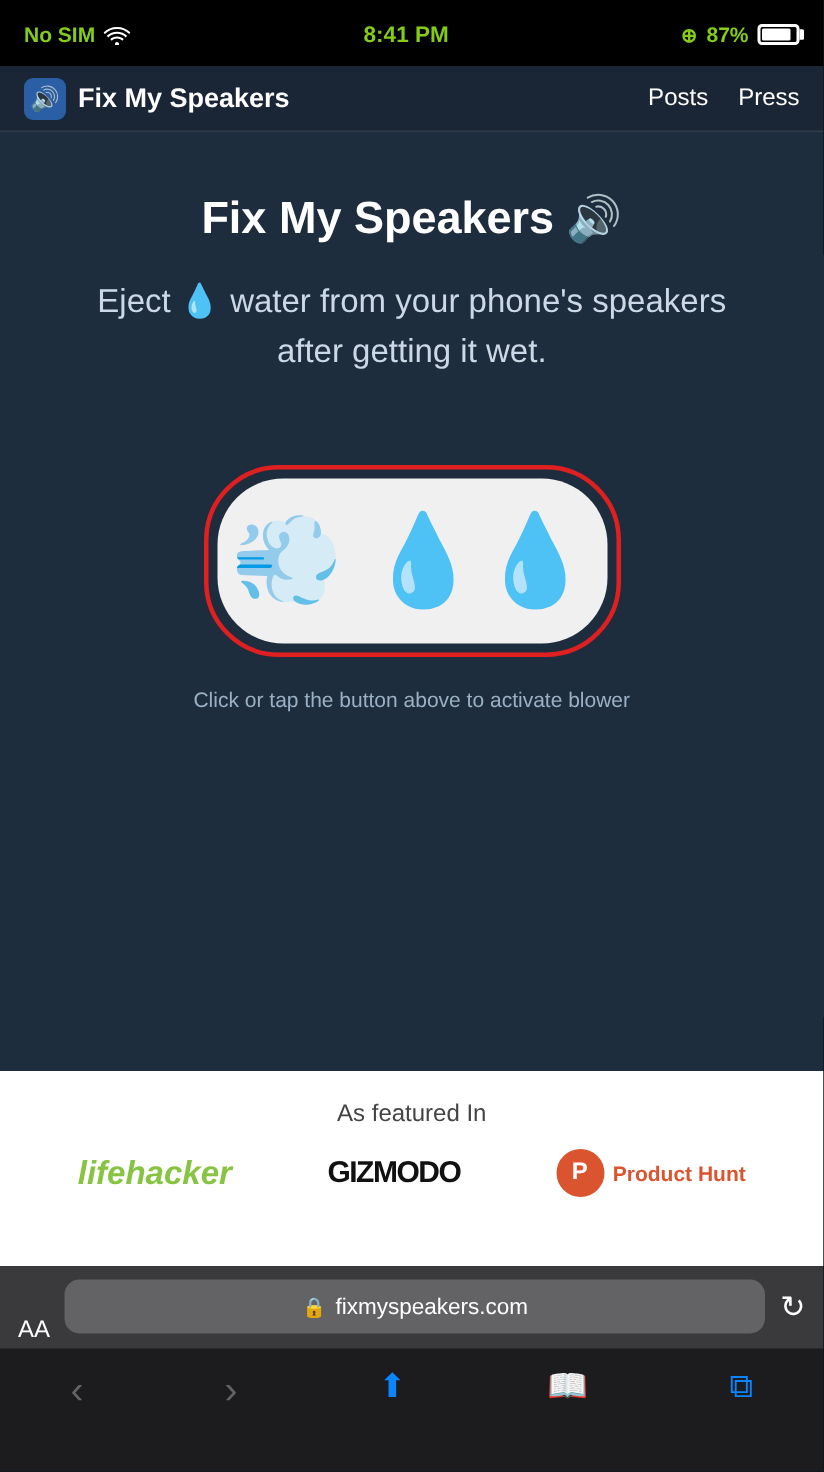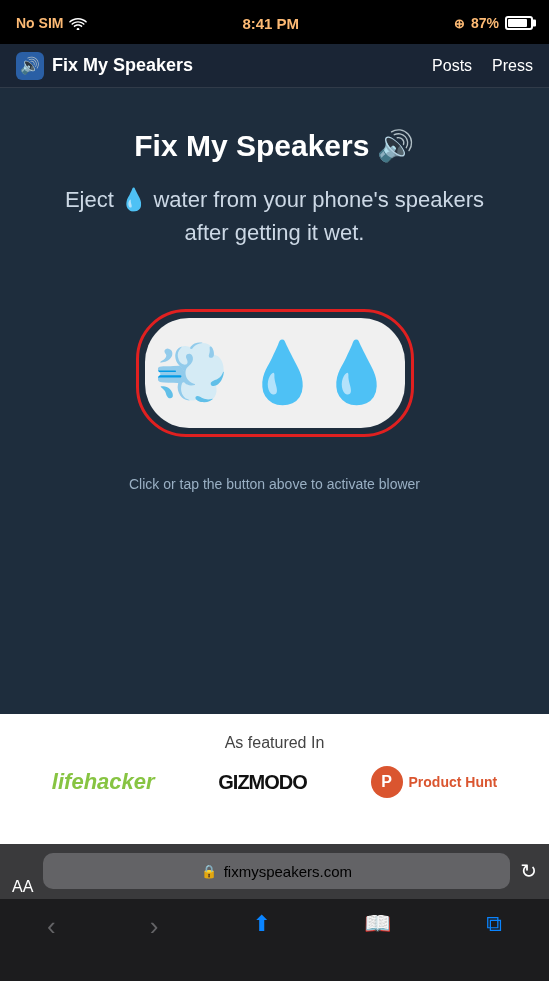--- a/index.html
+++ b/index.html
@@ -11,21 +11,21 @@
       font-family: -apple-system, BlinkMacSystemFont, 'Helvetica Neue', Arial, sans-serif;
       background: #000;
       overflow: hidden;
       display: flex;
       flex-direction: column;
     }
 
     
     .status-bar {
       background: #000;
-      color: #fdba74;
+      color: #84cc16;
       display: flex;
       justify-content: space-between;
       align-items: center;
       padding: 6px 16px 4px;
       font-size: 15px;
       font-weight: 600;
       height: 44px;
       flex-shrink: 0;
       gap: 16px;
     }
@@ -179,21 +179,20 @@
     }
     .water-emoji {
       font-size: 60px;
       line-height: 1;
     }
 
     .blower-hint {
       color: #9ab0c4;
       font-size: 14px;
       text-align: center;
-      margin-top: 19px;
     }
 
     
     .featured-section {
       background: #fff;
       width: 100%;
       padding: 20px 20px 0;
       flex-shrink: 0;
       height: 130px;
     }
@@ -268,21 +267,21 @@
       align-items: center;
       justify-content: center;
       gap: 6px;
       padding: 0 10px;
     }
     .lock-icon {
       color: #ccc;
       font-size: 13px;
     }
     .address-text {
-      color: #000000;
+      color: #ffffff;
       font-size: 15px;
     }
     .refresh-icon {
       margin-left: 10px;
       color: #fff;
       font-size: 20px;
     }
 
     
     .bottom-nav {

